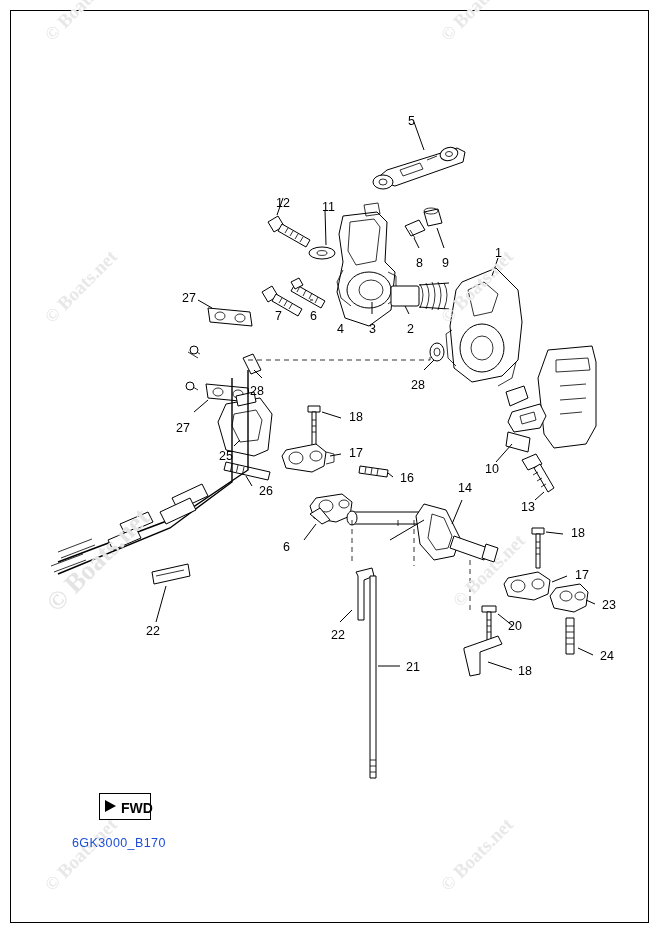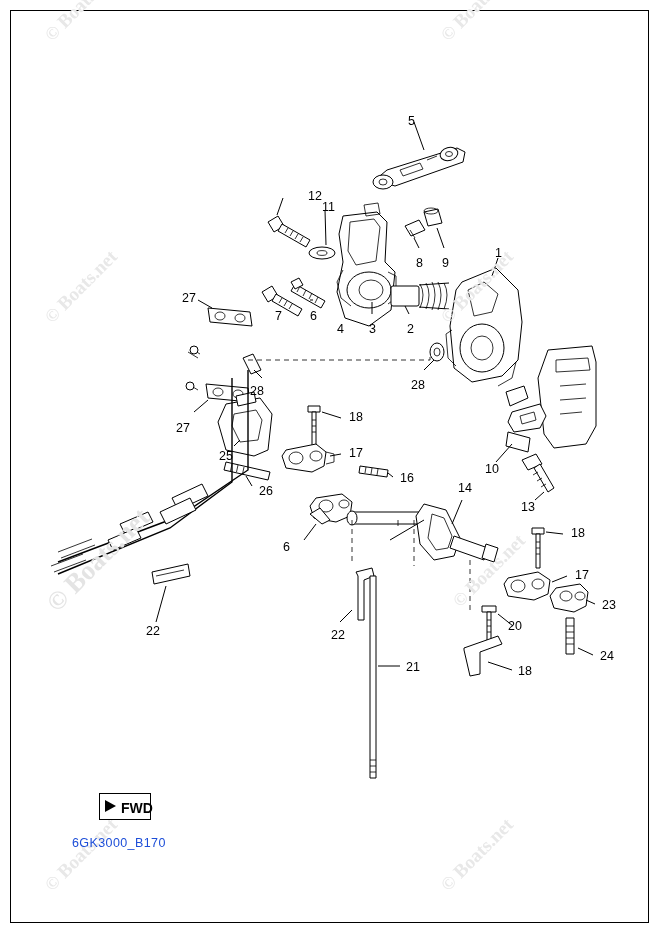--- a/index.html
+++ b/index.html
@@ -356,21 +356,21 @@
   <div class="wm" style="left:40px; top:30px;"><span class="c">©</span> Boats.net</div>
   <div class="wm" style="left:436px; top:30px;"><span class="c">©</span> Boats.net</div>
   <div class="wm" style="left:40px; top:312px;"><span class="c">©</span> Boats.net</div>
   <div class="wm" style="left:436px; top:312px;"><span class="c">©</span> Boats.net</div>
   <div class="wm big" style="left:40px; top:596px;"><span class="c">©</span> Boats.net</div>
   <div class="wm" style="left:448px; top:596px;"><span class="c">©</span> Boats.net</div>
   <div class="wm" style="left:40px; top:880px;"><span class="c">©</span> Boats.net</div>
   <div class="wm" style="left:436px; top:880px;"><span class="c">©</span> Boats.net</div>
 
   <div class="lbl" style="left:408px; top:114px;">5</div>
-  <div class="lbl" style="left:276px; top:189px;margin-left:32px;">12</div>
+  <div class="lbl" style="left:276px; top:196px;">12</div>
   <div class="lbl" style="left:322px; top:200px;">11</div>
   <div class="lbl" style="left:416px; top:256px;">8</div>
   <div class="lbl" style="left:442px; top:256px;">9</div>
   <div class="lbl" style="left:495px; top:246px;">1</div>
   <div class="lbl" style="left:182px; top:291px;">27</div>
   <div class="lbl" style="left:275px; top:309px;">7</div>
   <div class="lbl" style="left:310px; top:309px;">6</div>
   <div class="lbl" style="left:337px; top:322px;">4</div>
   <div class="lbl" style="left:369px; top:322px;">3</div>
   <div class="lbl" style="left:407px; top:322px;">2</div>

